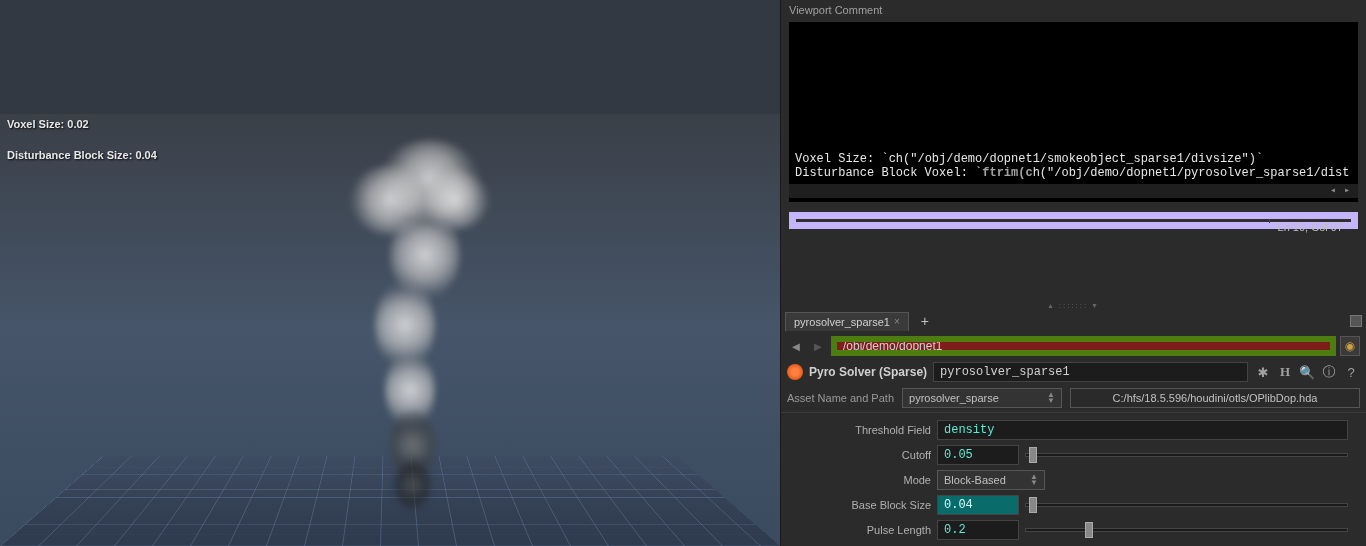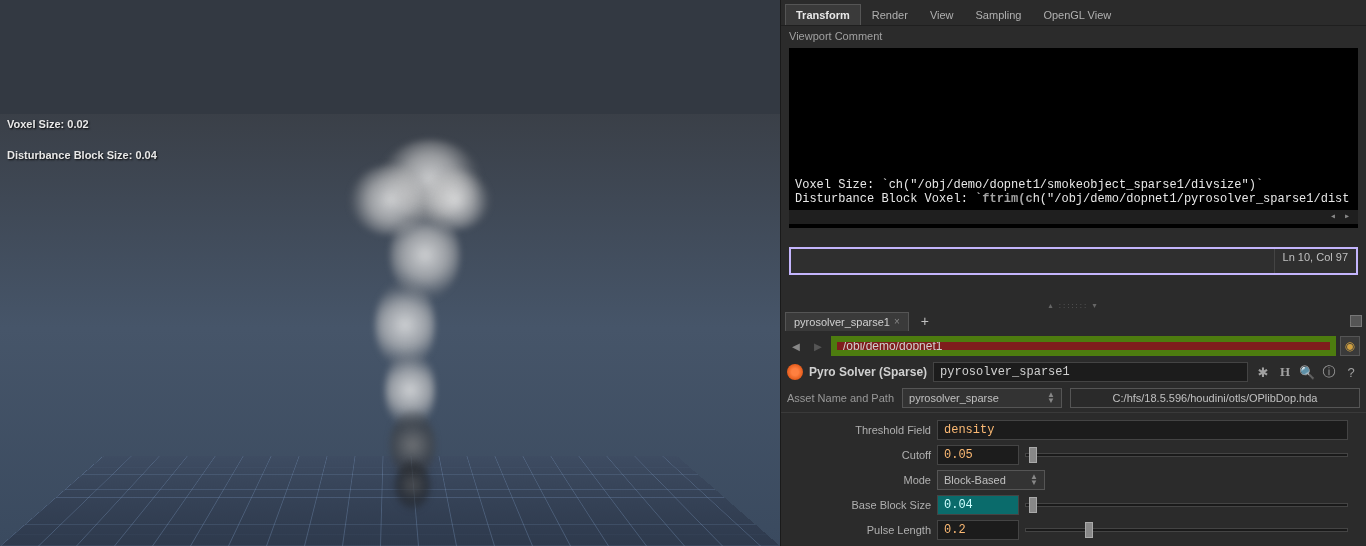--- a/index.html
+++ b/index.html
@@ -118,25 +118,25 @@
   position: absolute;
   bottom: 4px;
   left: 0; right: 0;
   height: 14px;
   background: #1f1f1f;
 }
 .code-hint .tri {
   position: absolute; font-size: 10px; color: #888;
 }
 .statusbar {
-  height: 28px;
-  display: flex;
-  margin: 17px 8px 4px;
+  height: 17px;
+  display: flex;
+  margin: 8px 8px 4px;
   background: #2f2f2f;
-  border: 2px solid #c4b5fd;
+  border: 7px solid #c4b5fd;
 }
 .statusbar .spacer { flex: 1; }
 .statusbar .pos {
   padding: 2px 8px;
   border-left: 1px solid #444;
   font-size: 11px;
   color: #c0c0c0;
 }
 
 .splitter {
@@ -285,21 +285,21 @@
 }
 .param-label {
   width: 132px;
   text-align: right;
   color: #b0b0b0;
   font-size: 11px;
 }
 .param-field {
   background: #1c1c1c;
   border: 1px solid #444;
-  color: #fdba74;
+  color: #5eead4;
   padding: 3px 6px;
   font-size: 12px;
   font-family: 'Courier New', monospace;
   height: 20px;
 }
 .param-field.full { flex: 1; }
 .param-field.num { width: 82px; }
 .param-field.hl { background: #0a6b6b; color: #d0ffff; }
 .slider-wrap {
   flex: 1;
@@ -343,27 +343,20 @@
   <div class="overlay-text ot1">
     <span>Voxel Size:</span> <span>0.02</span>
   </div>
   <div class="overlay-text ot2">
     <span>Disturbance Block Size:</span> <span>0.04</span>
   </div>
 </div>
 
 <div class="right-pane">
 
-  <div class="tab-strip">
-    <div class="tab active">Transform</div>
-    <div class="tab">Render</div>
-    <div class="tab">View</div>
-    <div class="tab">Sampling</div>
-    <div class="tab">OpenGL View</div>
-  </div>
 
   <div class="vcomment-label">Viewport Comment</div>
 
   <div class="code-area">
     <div class="code-text"><span class="hlCh">Voxel Size: `</span><span class="hlCh">ch</span><span class="hlCh">("/obj/demo/dopnet1/smokeobject_sparse1/divsize")`</span>
 <span class="hlCh">Disturbance Block Voxel: `</span><span class="hlFn">ftrim(c</span><span class="hlCh">h("/obj/demo/dopnet1/pyrosolver_sparse1/dist</span></div>
     <div class="code-hint">
       <span class="tri" style="right:22px">◂</span>
       <span class="tri" style="right:8px">▸</span>
     </div>

